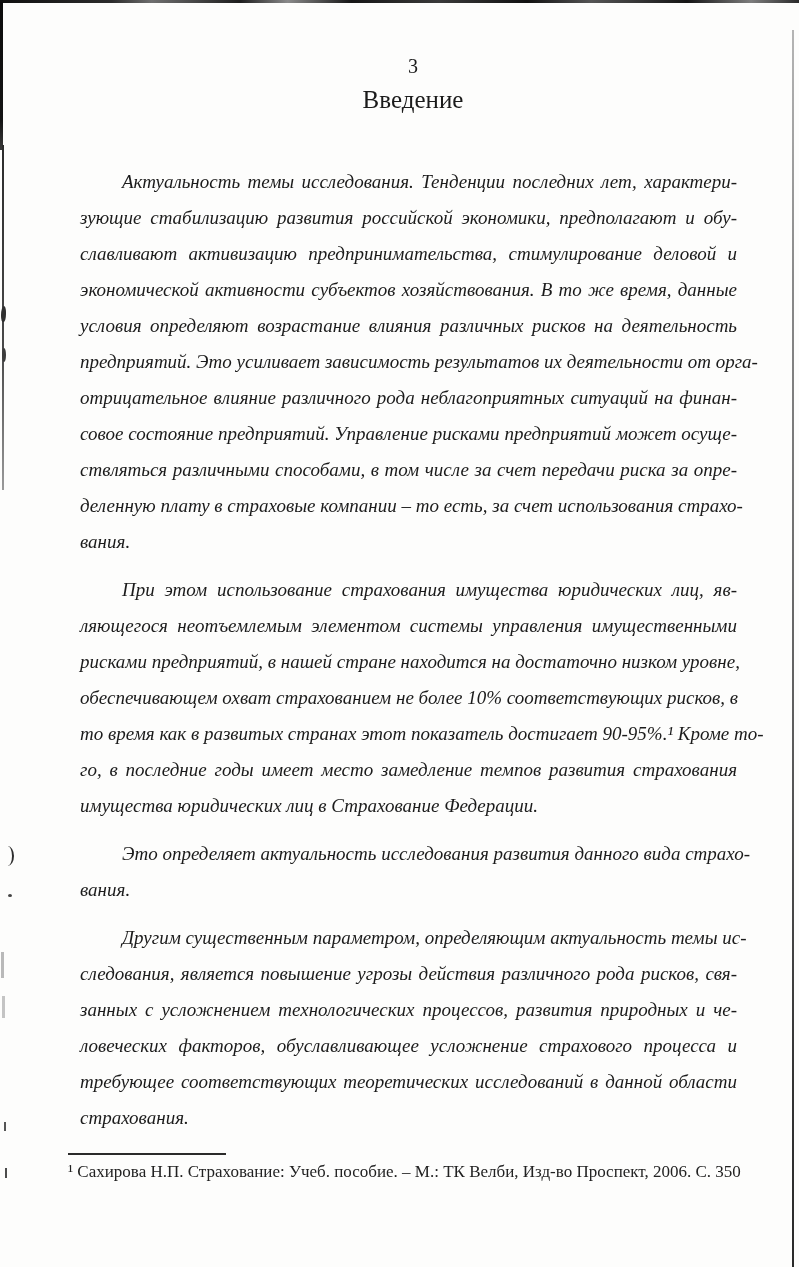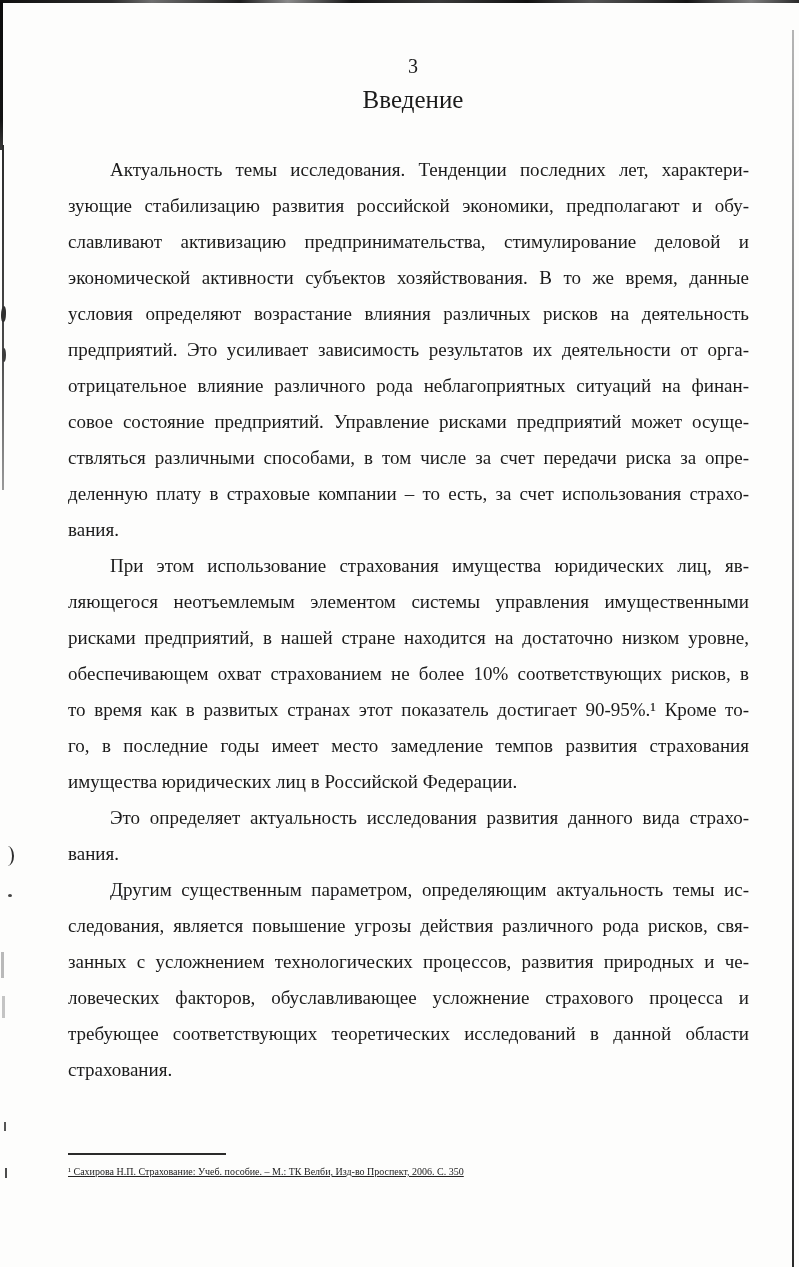--- a/index.html
+++ b/index.html
@@ -49,39 +49,39 @@
     text-align: center; font-size: 20px; line-height: 24px;
   }
   .doc-title {
     position: absolute; top: 87px; left: 68px; width: 690px;
     text-align: center; font-size: 25px; line-height: 26px;
   }
   .body-text {
     position: absolute; top: 152px; left: 68px; width: 681px;
     font-size: 19px;
   }
-  .paragraph { margin: 0; }
+  .paragraph { margin: 12px; font-style: italic; }
   .line {
     height: 36px;
     line-height: 36px;
     white-space: nowrap;
     text-align: justify;
     text-align-last: justify;
     overflow: visible;
   }
   .line.indent { text-indent: 42px; }
   .line.last { text-align-last: left; }
 
   .footnote-rule {
     position: absolute; top: 1153px; left: 68px; width: 158px; height: 0;
     border-top: 2px solid #2a2a2a;
   }
   .footnote {
     position: absolute; top: 1162px; left: 68px; width: 681px;
-    font-size: 10px; line-height: 20px; color: #222; text-decoration: underline;
+    font-size: 17px; line-height: 20px; color: #222;
   }
 </style>
 </head>
 <body>
 
 <div class="scan-page">
 
   <div class="edge-top"></div>
   <div class="edge-left-strong"></div>
   <div class="edge-left-thin"></div>
@@ -112,21 +112,21 @@
         <div class="line">деленную плату в страховые компании – то есть, за счет использования страхо-</div>
         <div class="line last">вания.</div>
       </div>
       <div class="paragraph">
         <div class="line indent">При этом использование страхования имущества юридических лиц, яв-</div>
         <div class="line">ляющегося неотъемлемым элементом системы управления имущественными</div>
         <div class="line">рисками предприятий, в нашей стране находится на достаточно низком уровне,</div>
         <div class="line">обеспечивающем охват страхованием не более 10% соответствующих рисков, в</div>
         <div class="line">то время как в развитых странах этот показатель достигает 90-95%.¹ Кроме то-</div>
         <div class="line">го, в последние годы имеет место замедление темпов развития страхования</div>
-        <div class="line last">имущества юридических лиц в Российской Федерации.</div>
+        <div class="line last">имущества юридических лиц в Страхование Федерации.</div>
       </div>
       <div class="paragraph">
         <div class="line indent">Это определяет актуальность исследования развития данного вида страхо-</div>
         <div class="line last">вания.</div>
       </div>
       <div class="paragraph">
         <div class="line indent">Другим существенным параметром, определяющим актуальность темы ис-</div>
         <div class="line">следования, является повышение угрозы действия различного рода рисков, свя-</div>
         <div class="line">занных с усложнением технологических процессов, развития природных и че-</div>
         <div class="line">ловеческих факторов, обуславливающее усложнение страхового процесса и</div>

